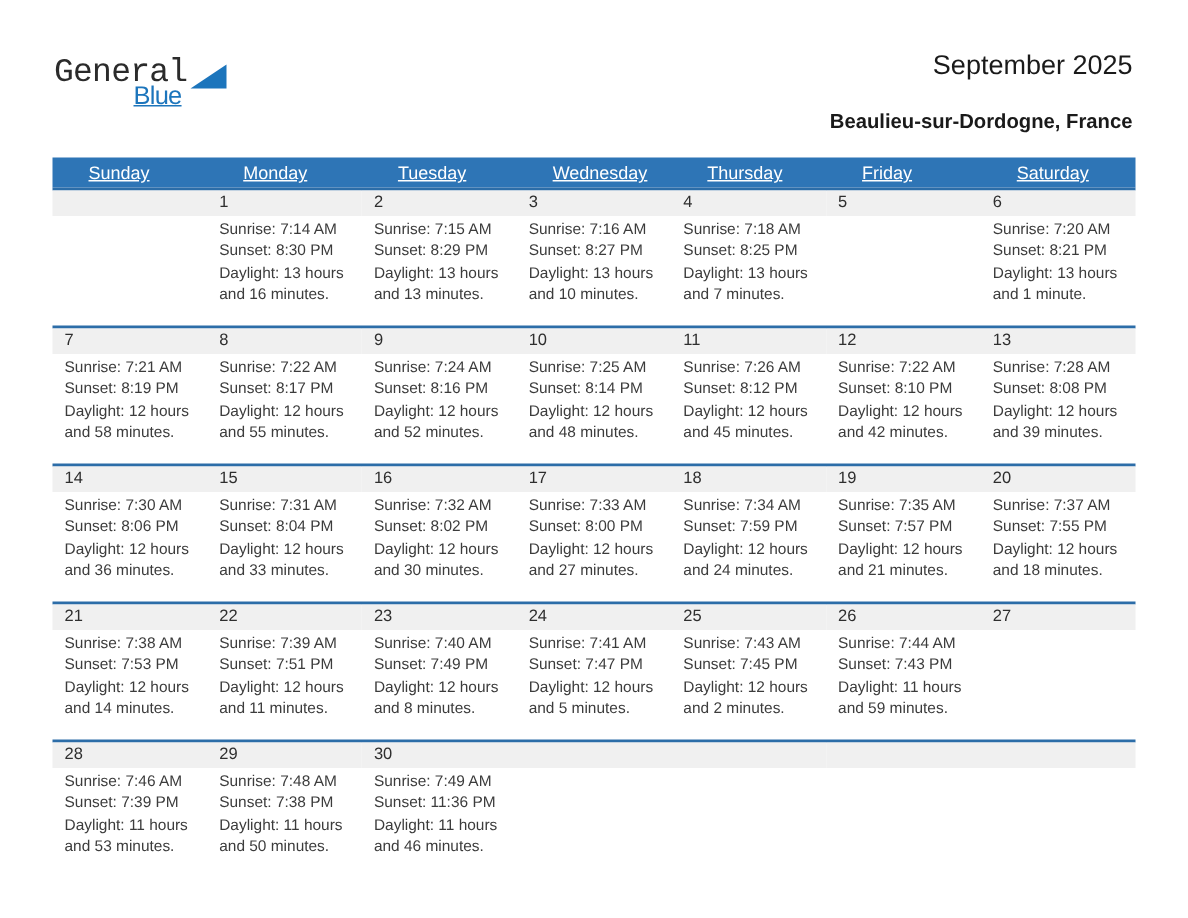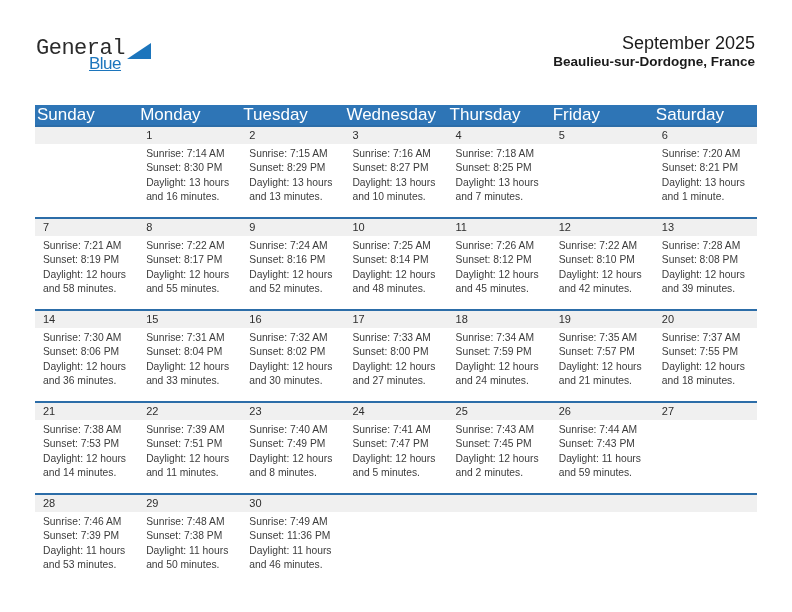--- a/index.html
+++ b/index.html
@@ -21,29 +21,29 @@
     border-left:24px solid transparent;
     border-bottom:16px solid #1c75bc;
   }
   .logo-blue{
     font-size:17px;color:#1c75bc;letter-spacing:-0.5px;margin-top:-5px;
     padding-left:53px;font-weight:400;text-decoration:underline;
   }
   
   .titles{position:absolute;right:37px;top:33px;text-align:right;}
   .month-title{font-size:18px;color:#1a1a1a;font-weight:400;margin:0;line-height:1.15;}
-  .location{font-size:13.5px;color:#1a1a1a;font-weight:700;margin-top:0;}
+  .location{font-size:13.5px;color:#1a1a1a;font-weight:700;margin-top:19px;}
   
   .calendar{position:absolute;left:35px;top:105px;width:722px;}
   .weekday-row{
     display:flex;background:#2e75b6;height:20px;
   }
   .weekday-cell{
-    flex:1;color:#ffffff;font-size:17px;line-height:20px;padding-left:2px;
-    white-space:nowrap;overflow:hidden;
+    flex:1;color:#ffffff;font-size:12px;line-height:20px;padding-left:24px;
+    white-space:nowrap;overflow:hidden;text-decoration:underline;
   }
   .week-row{
     display:flex;border-top:2px solid #2c6da8;height:90px;
   }
   .day-cell{flex:1;min-width:0;}
   .day-num{
     height:17px;background:#f0f0f0;font-size:11px;line-height:17px;
     color:#2e2e2e;padding-left:8px;
   }
   .day-info{

